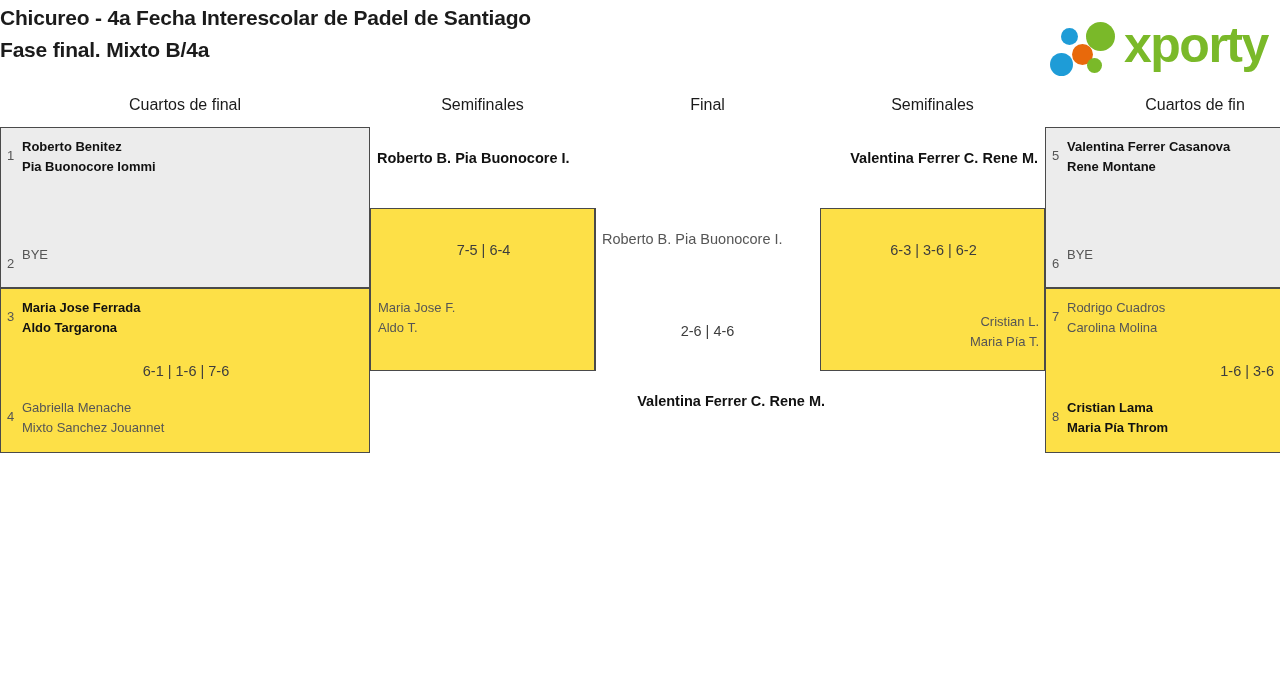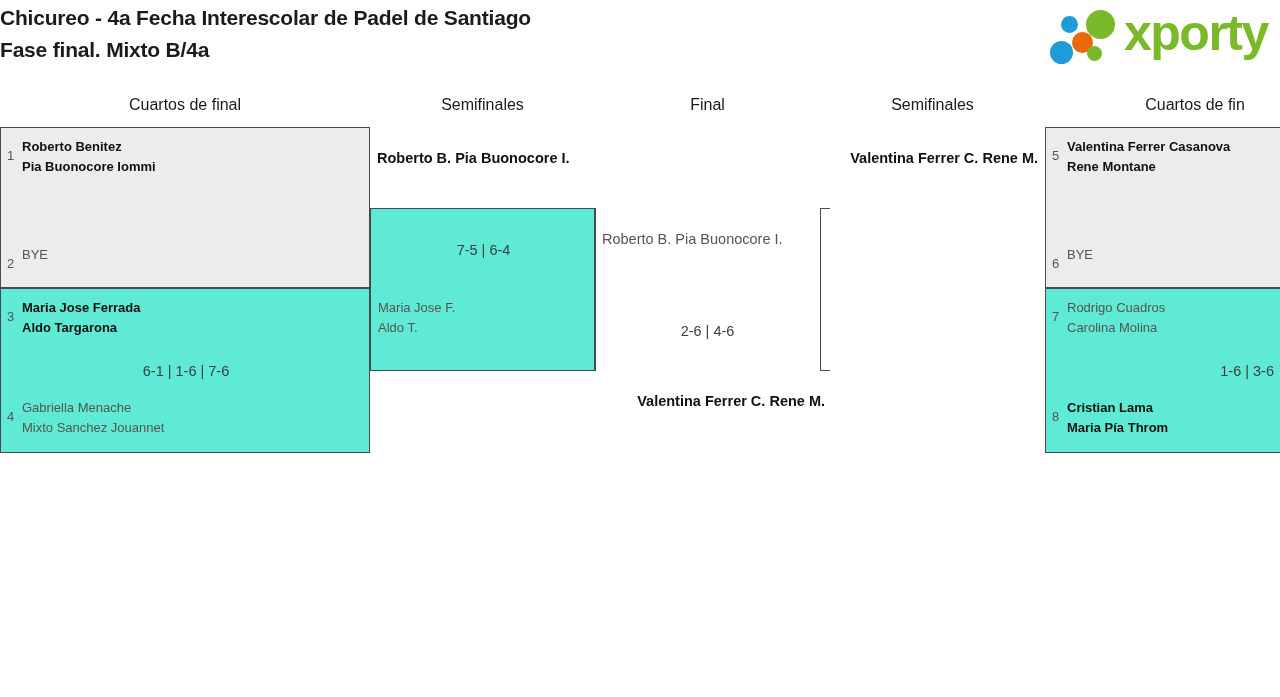--- a/index.html
+++ b/index.html
@@ -38,21 +38,21 @@
     font-weight: bold;
     color: #1b1b1b;
     line-height: 32px;
     white-space: nowrap;
     letter-spacing: -0.2px;
   }
 
   
   .logo {
     position: absolute;
-    right: 4px; top: 4px;
+    right: 4px; top: 16px;
     width: 232px;
     height: 58px;
   }
   .logo-dots {
     position: absolute;
     left: 6px; top: 4px;
     width: 74px; height: 54px;
   }
   .dot { position: absolute; border-radius: 50%; }
   .dot-green-big  { left: 36px; top: 2px;  width: 29px; height: 29px; background: #7ab929; }
@@ -78,21 +78,21 @@
     font-size: 16px;
     color: #1b1b1b;
     text-align: center;
     white-space: nowrap;
   }
 
   
   .match-box {
     position: absolute;
     border: 1px solid #4a4a4a;
-    background: #5eead4;
+    background: #fde047;
   }
   .match-box.shaded { background: #ececec; }
 
   
   .team {
     position: absolute;
     display: flex;
     align-items: flex-start;
     gap: 7px;
   }
@@ -244,20 +244,27 @@
   <div class="float-names winner right" style="left:595px; top:392px; width:230px;">
     <span class="nm">Valentina Ferrer C.</span>
     <span class="nm">Rene M.</span>
   </div>
 
   <div class="float-names winner right" style="left:815px; top:149px; width:223px;">
     <span class="nm">Valentina Ferrer C.</span>
     <span class="nm">Rene M.</span>
   </div>
 
+  <div class="match-box" style="left:820px; top:208px; width:225px; height:163px;">
+    <div class="score center" style="left:0px; top:33px; width:225px;">6-3 | 3-6 | 6-2</div>
+    <div class="names right" style="position:absolute; left:0px; top:103px; width:218px;">
+      <span class="nm">Cristian L.</span>
+      <span class="nm">Maria Pía T.</span>
+    </div>
+  </div>
 
   <div class="match-box shaded" style="left:1045px; top:127px; width:370px; height:161px;">
     <div class="team" style="left:5px; top:9px;">
       <span class="seed">5</span>
       <span class="names winner">
         <span class="nm">Valentina Ferrer Casanova</span>
         <span class="nm">Rene Montane</span>
       </span>
     </div>
     <div class="team" style="left:5px; top:117px;">

